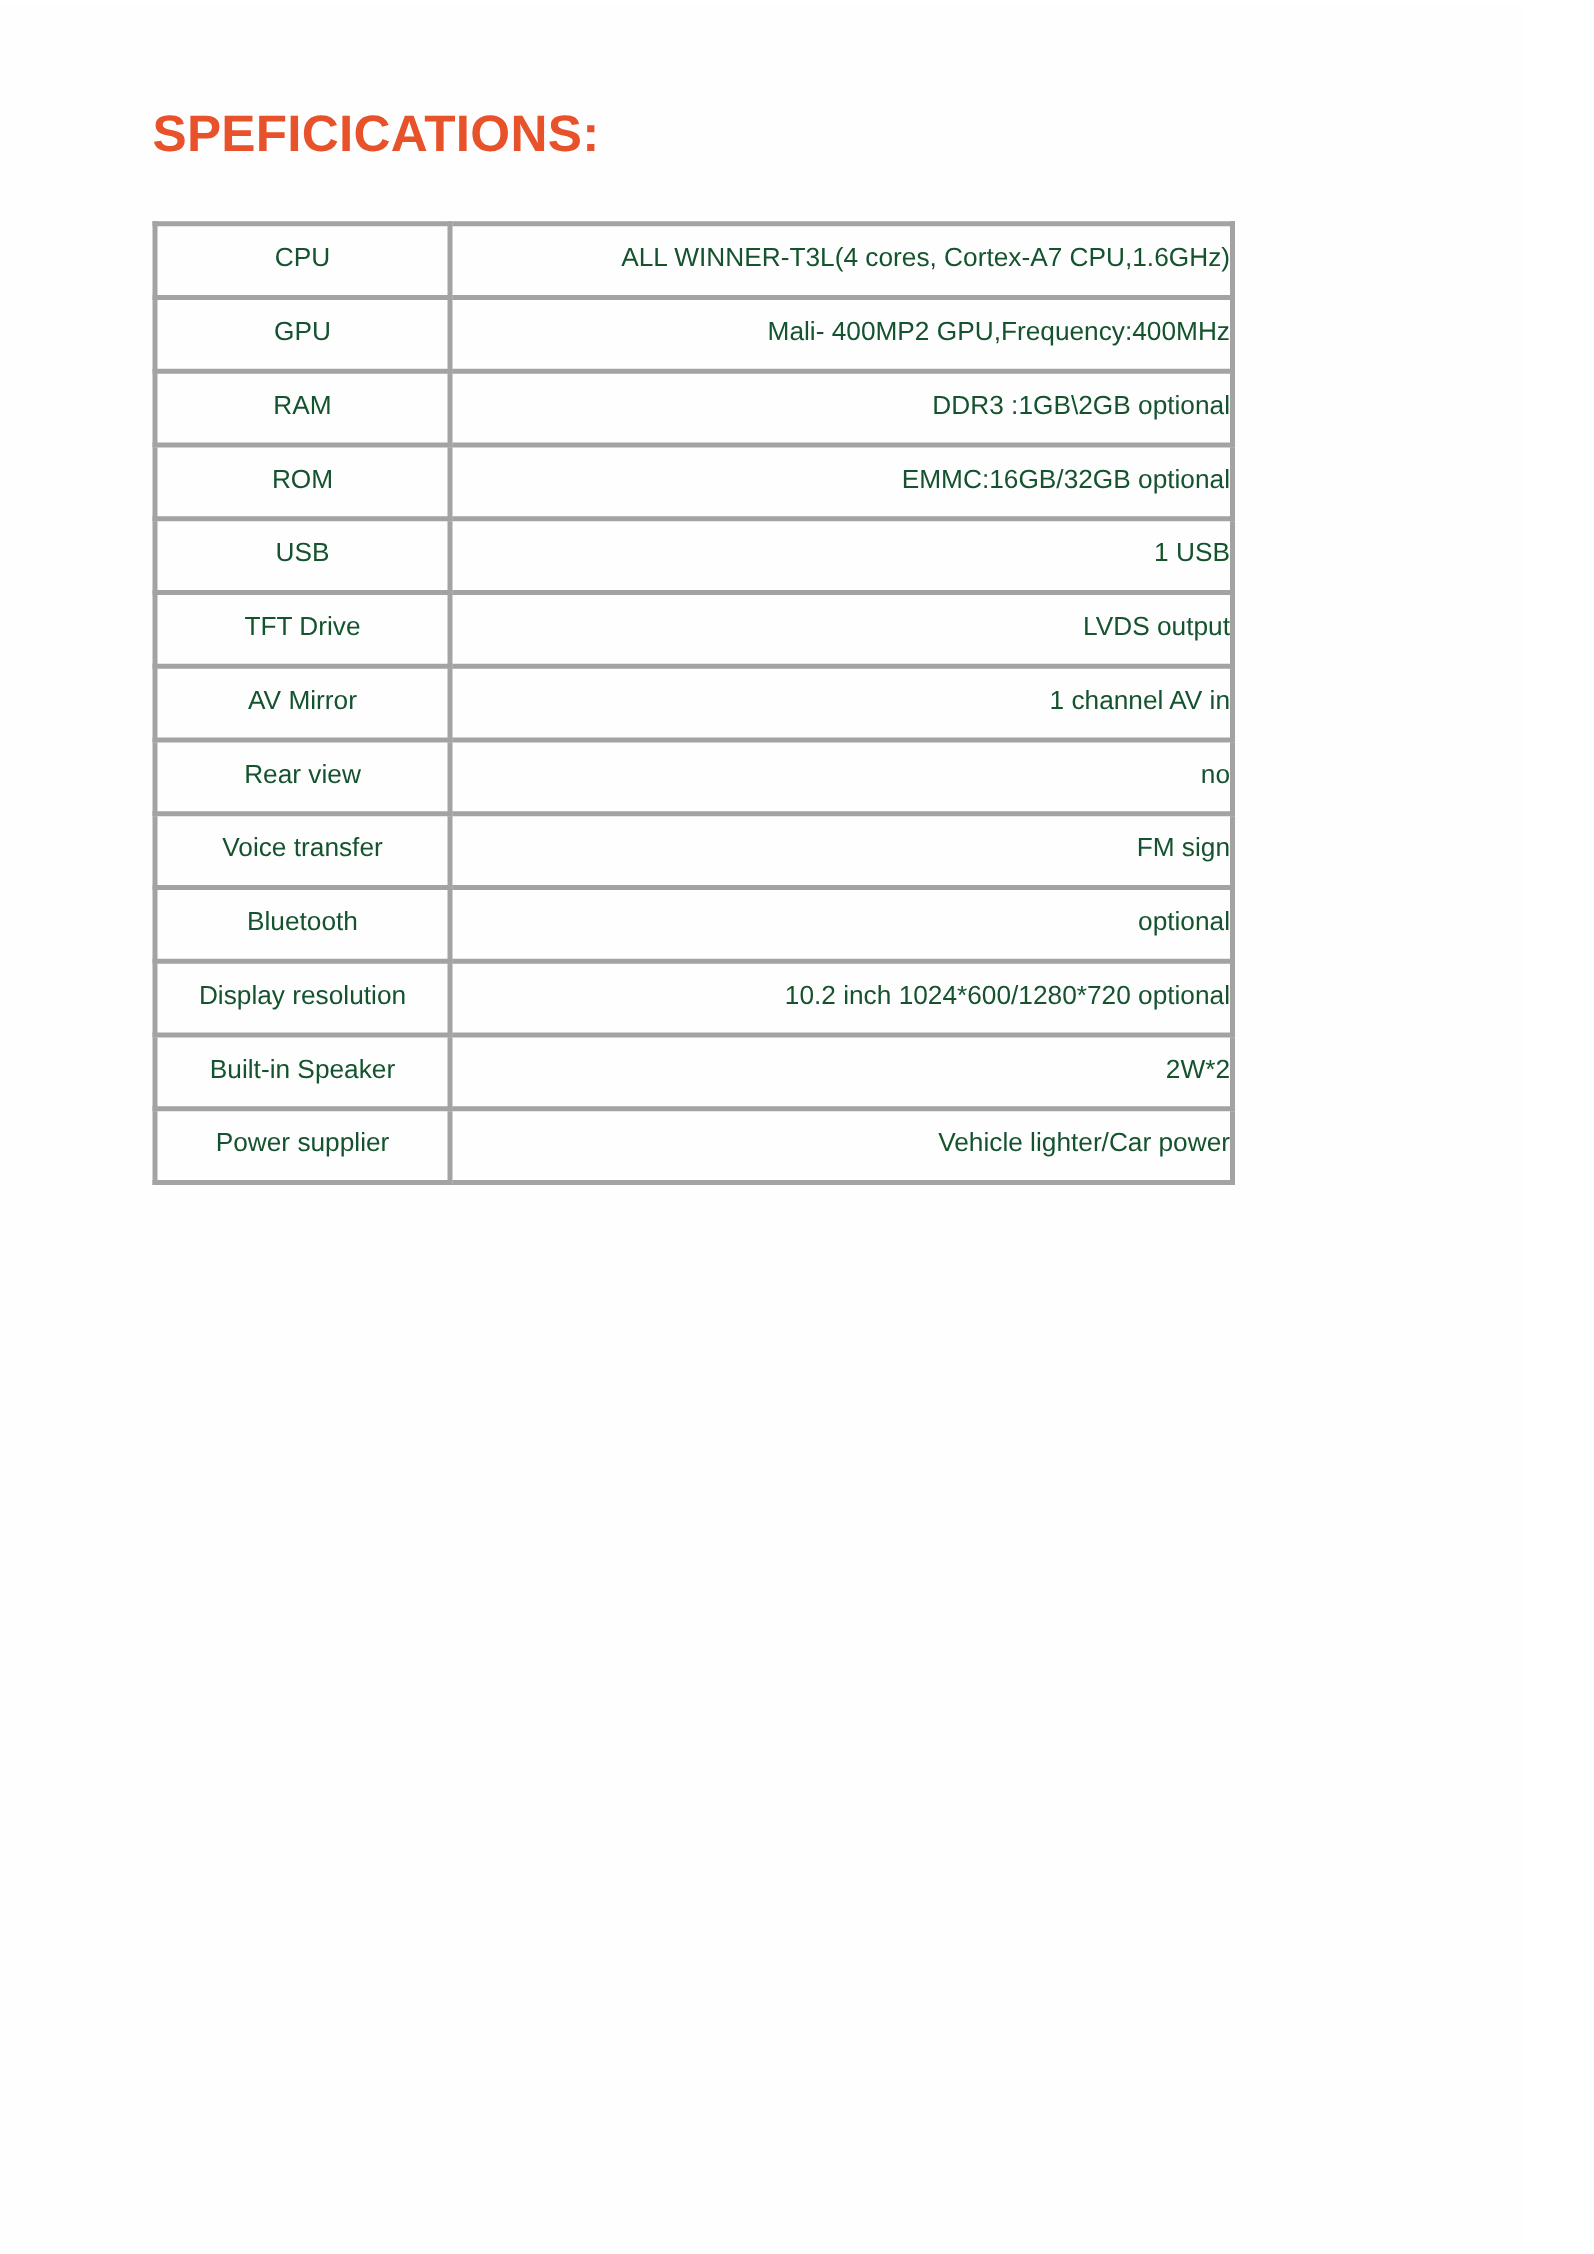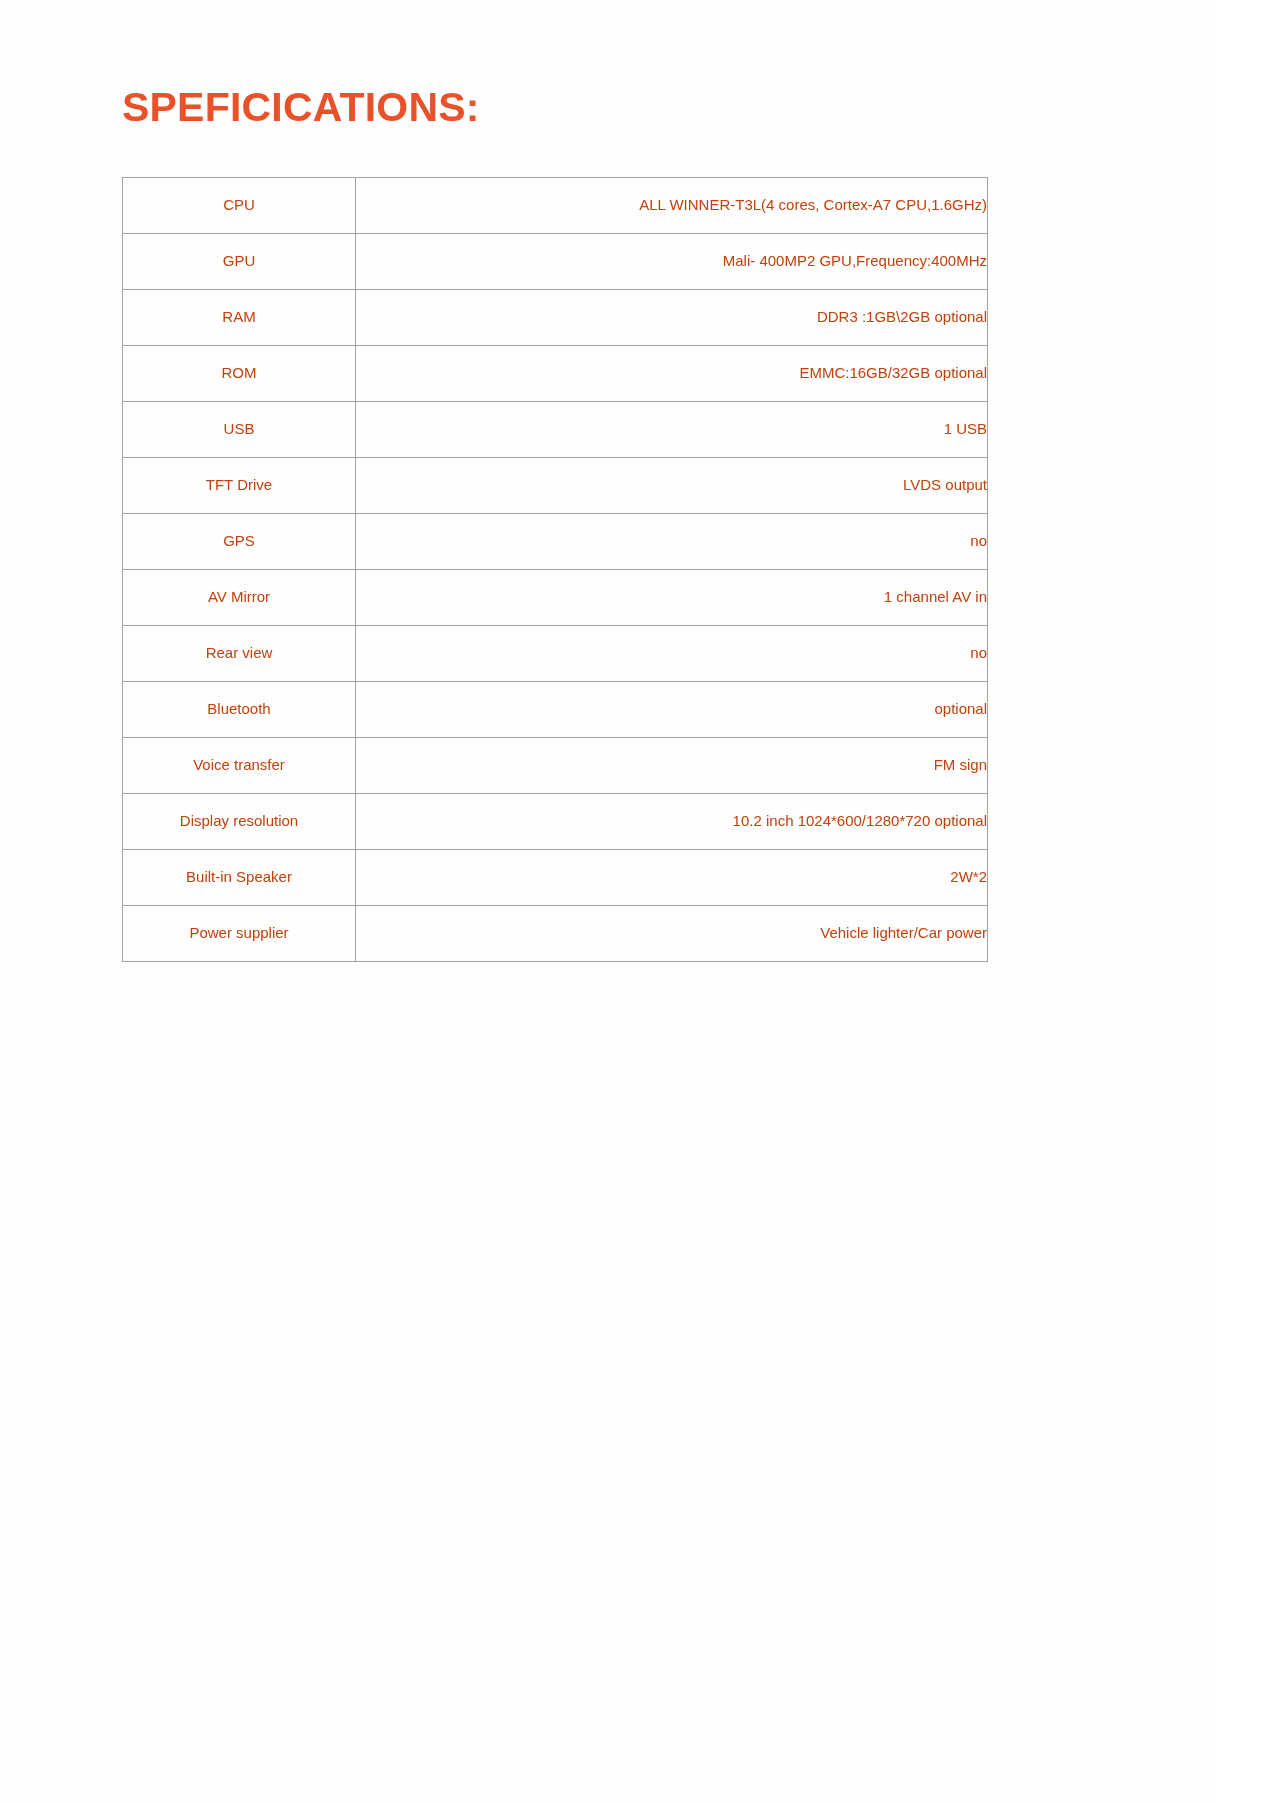--- a/index.html
+++ b/index.html
@@ -36,26 +36,26 @@
   }
   .spec-table {
     position: absolute;
     left: 122px;
     top: 173px;
     width: 866px;
     border-collapse: collapse;
     table-layout: fixed;
   }
   .spec-table td {
-    border: 1px solid #a3a3a3;
+    border: 4px solid #a3a3a3;
     height: 53px;
     padding: 0 0 2px 0;
-    font-size: 15px;
+    font-size: 21px;
     font-weight: normal;
-    color: #c2410c;
+    color: #14532d;
     vertical-align: middle;
     line-height: 1.15;
   }
   .spec-table td.label {
     width: 224px;
     text-align: center;
     padding-left: 4px;
     padding-right: 4px;
   }
   .spec-table td.value {
@@ -90,38 +90,34 @@
         </tr>
         <tr>
           <td class="label">USB</td>
           <td class="value">1 USB</td>
         </tr>
         <tr>
           <td class="label">TFT Drive</td>
           <td class="value">LVDS output</td>
         </tr>
         <tr>
-          <td class="label">GPS</td>
-          <td class="value">no</td>
-        </tr>
-        <tr>
           <td class="label">AV Mirror</td>
           <td class="value">1 channel AV in</td>
         </tr>
         <tr>
           <td class="label">Rear view</td>
           <td class="value">no</td>
         </tr>
         <tr>
+          <td class="label">Voice transfer</td>
+          <td class="value">FM sign</td>
+        </tr>
+        <tr>
           <td class="label">Bluetooth</td>
           <td class="value">optional</td>
-        </tr>
-        <tr>
-          <td class="label">Voice transfer</td>
-          <td class="value">FM sign</td>
         </tr>
         <tr>
           <td class="label">Display resolution</td>
           <td class="value">10.2 inch 1024*600/1280*720 optional</td>
         </tr>
         <tr>
           <td class="label">Built-in Speaker</td>
           <td class="value">2W*2</td>
         </tr>
         <tr>

